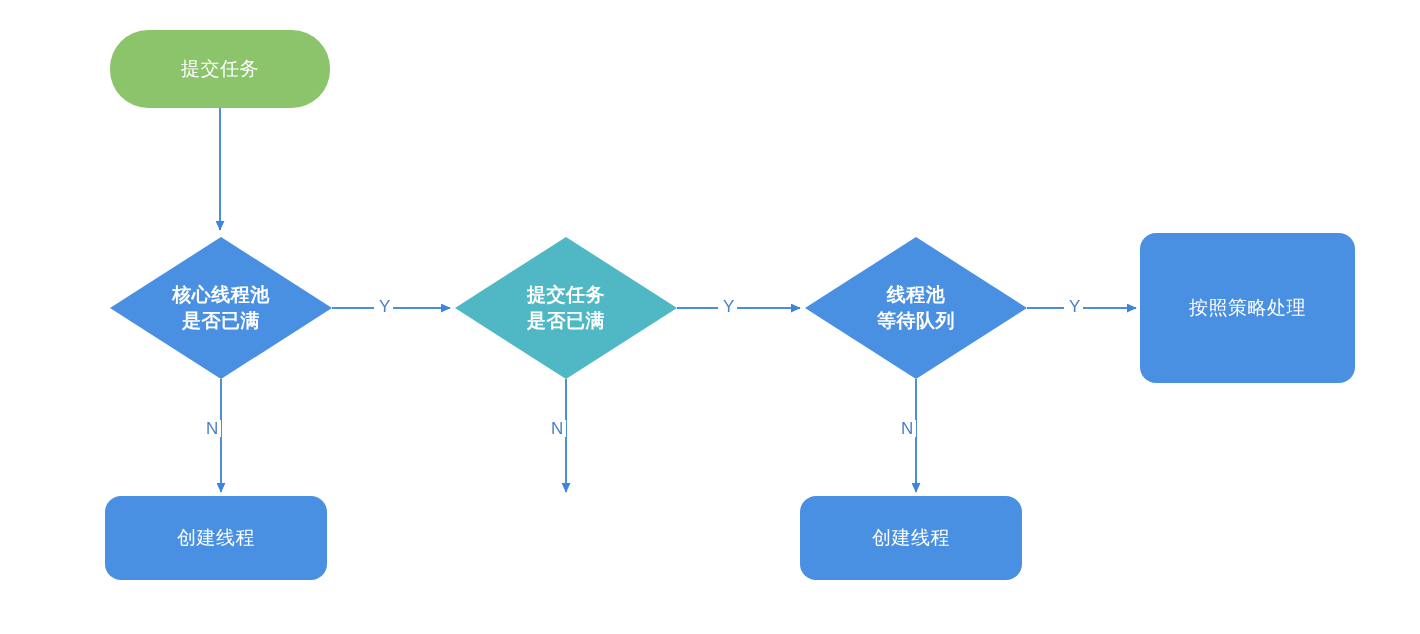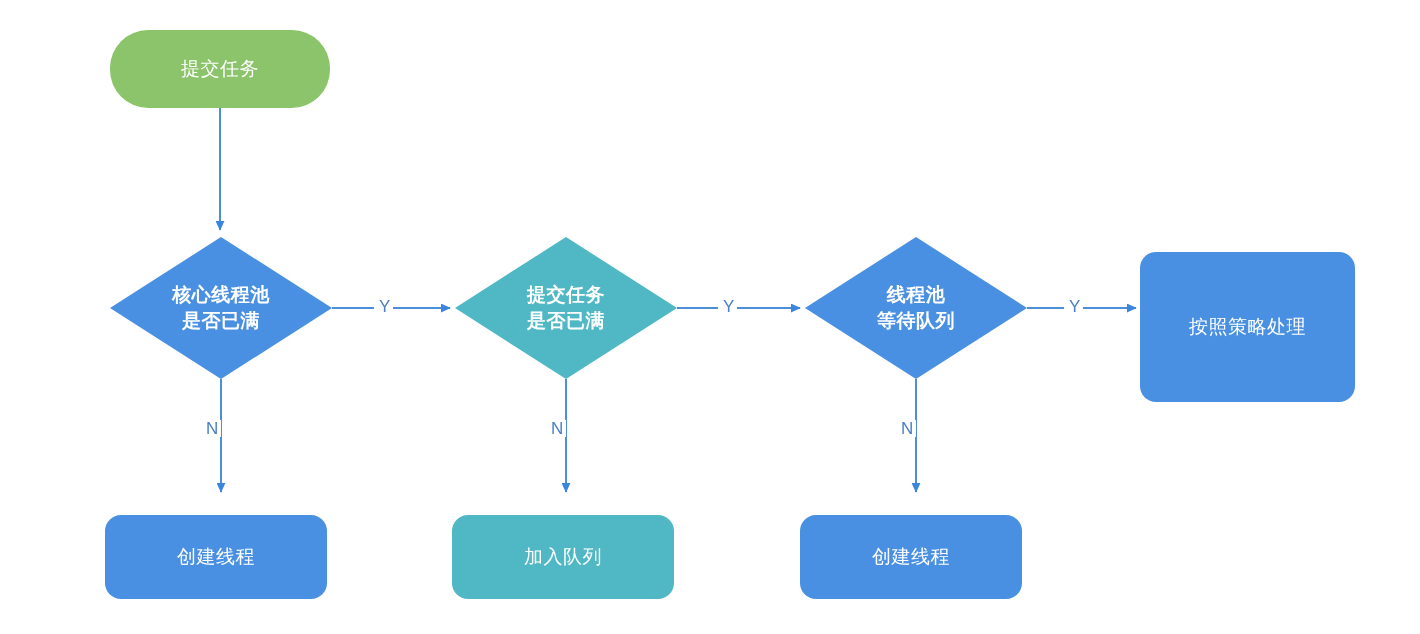--- a/index.html
+++ b/index.html
@@ -33,21 +33,20 @@
     text-align: center;
     color: #ffffff;
     font-size: 19px;
     line-height: 1.35;
     letter-spacing: 0.5px;
     box-sizing: border-box;
     z-index: 2;
   }
   .node-rounded {
     border-radius: 16px;
-    margin-top: 19px;
   }
   .node-terminator {
     border-radius: 38px;
   }
   .node-diamond-wrap {
     position: absolute;
     z-index: 2;
     font-weight: bold;
   }
   .node-diamond-shape {
@@ -139,23 +138,20 @@
   </div>
 
   <div class="node node-rounded" style="left:1140px; top:233px; width:215px; height:150px; background:#4A90E2;">
     <span>按照策略处理</span>
   </div>
 
   <div class="node node-rounded" style="left:105px; top:496px; width:222px; height:84px; background:#4A90E2;">
     <span>创建线程</span>
   </div>
 
-  <div class="node node-rounded" style="left:452px; top:496px; width:222px; height:84px; background:#4FB8C4;">
-    <span>加入队列</span>
-  </div>
 
   <div class="node node-rounded" style="left:800px; top:496px; width:222px; height:84px; background:#4A90E2;">
     <span>创建线程</span>
   </div>
 
   <div class="edge-label" style="left:376px; top:298px;">Y</div>
   <div class="edge-label" style="left:720px; top:298px;">Y</div>
   <div class="edge-label" style="left:1066px; top:298px;">Y</div>
 
   <div class="edge-label" style="left:203px; top:420px;">N</div>

